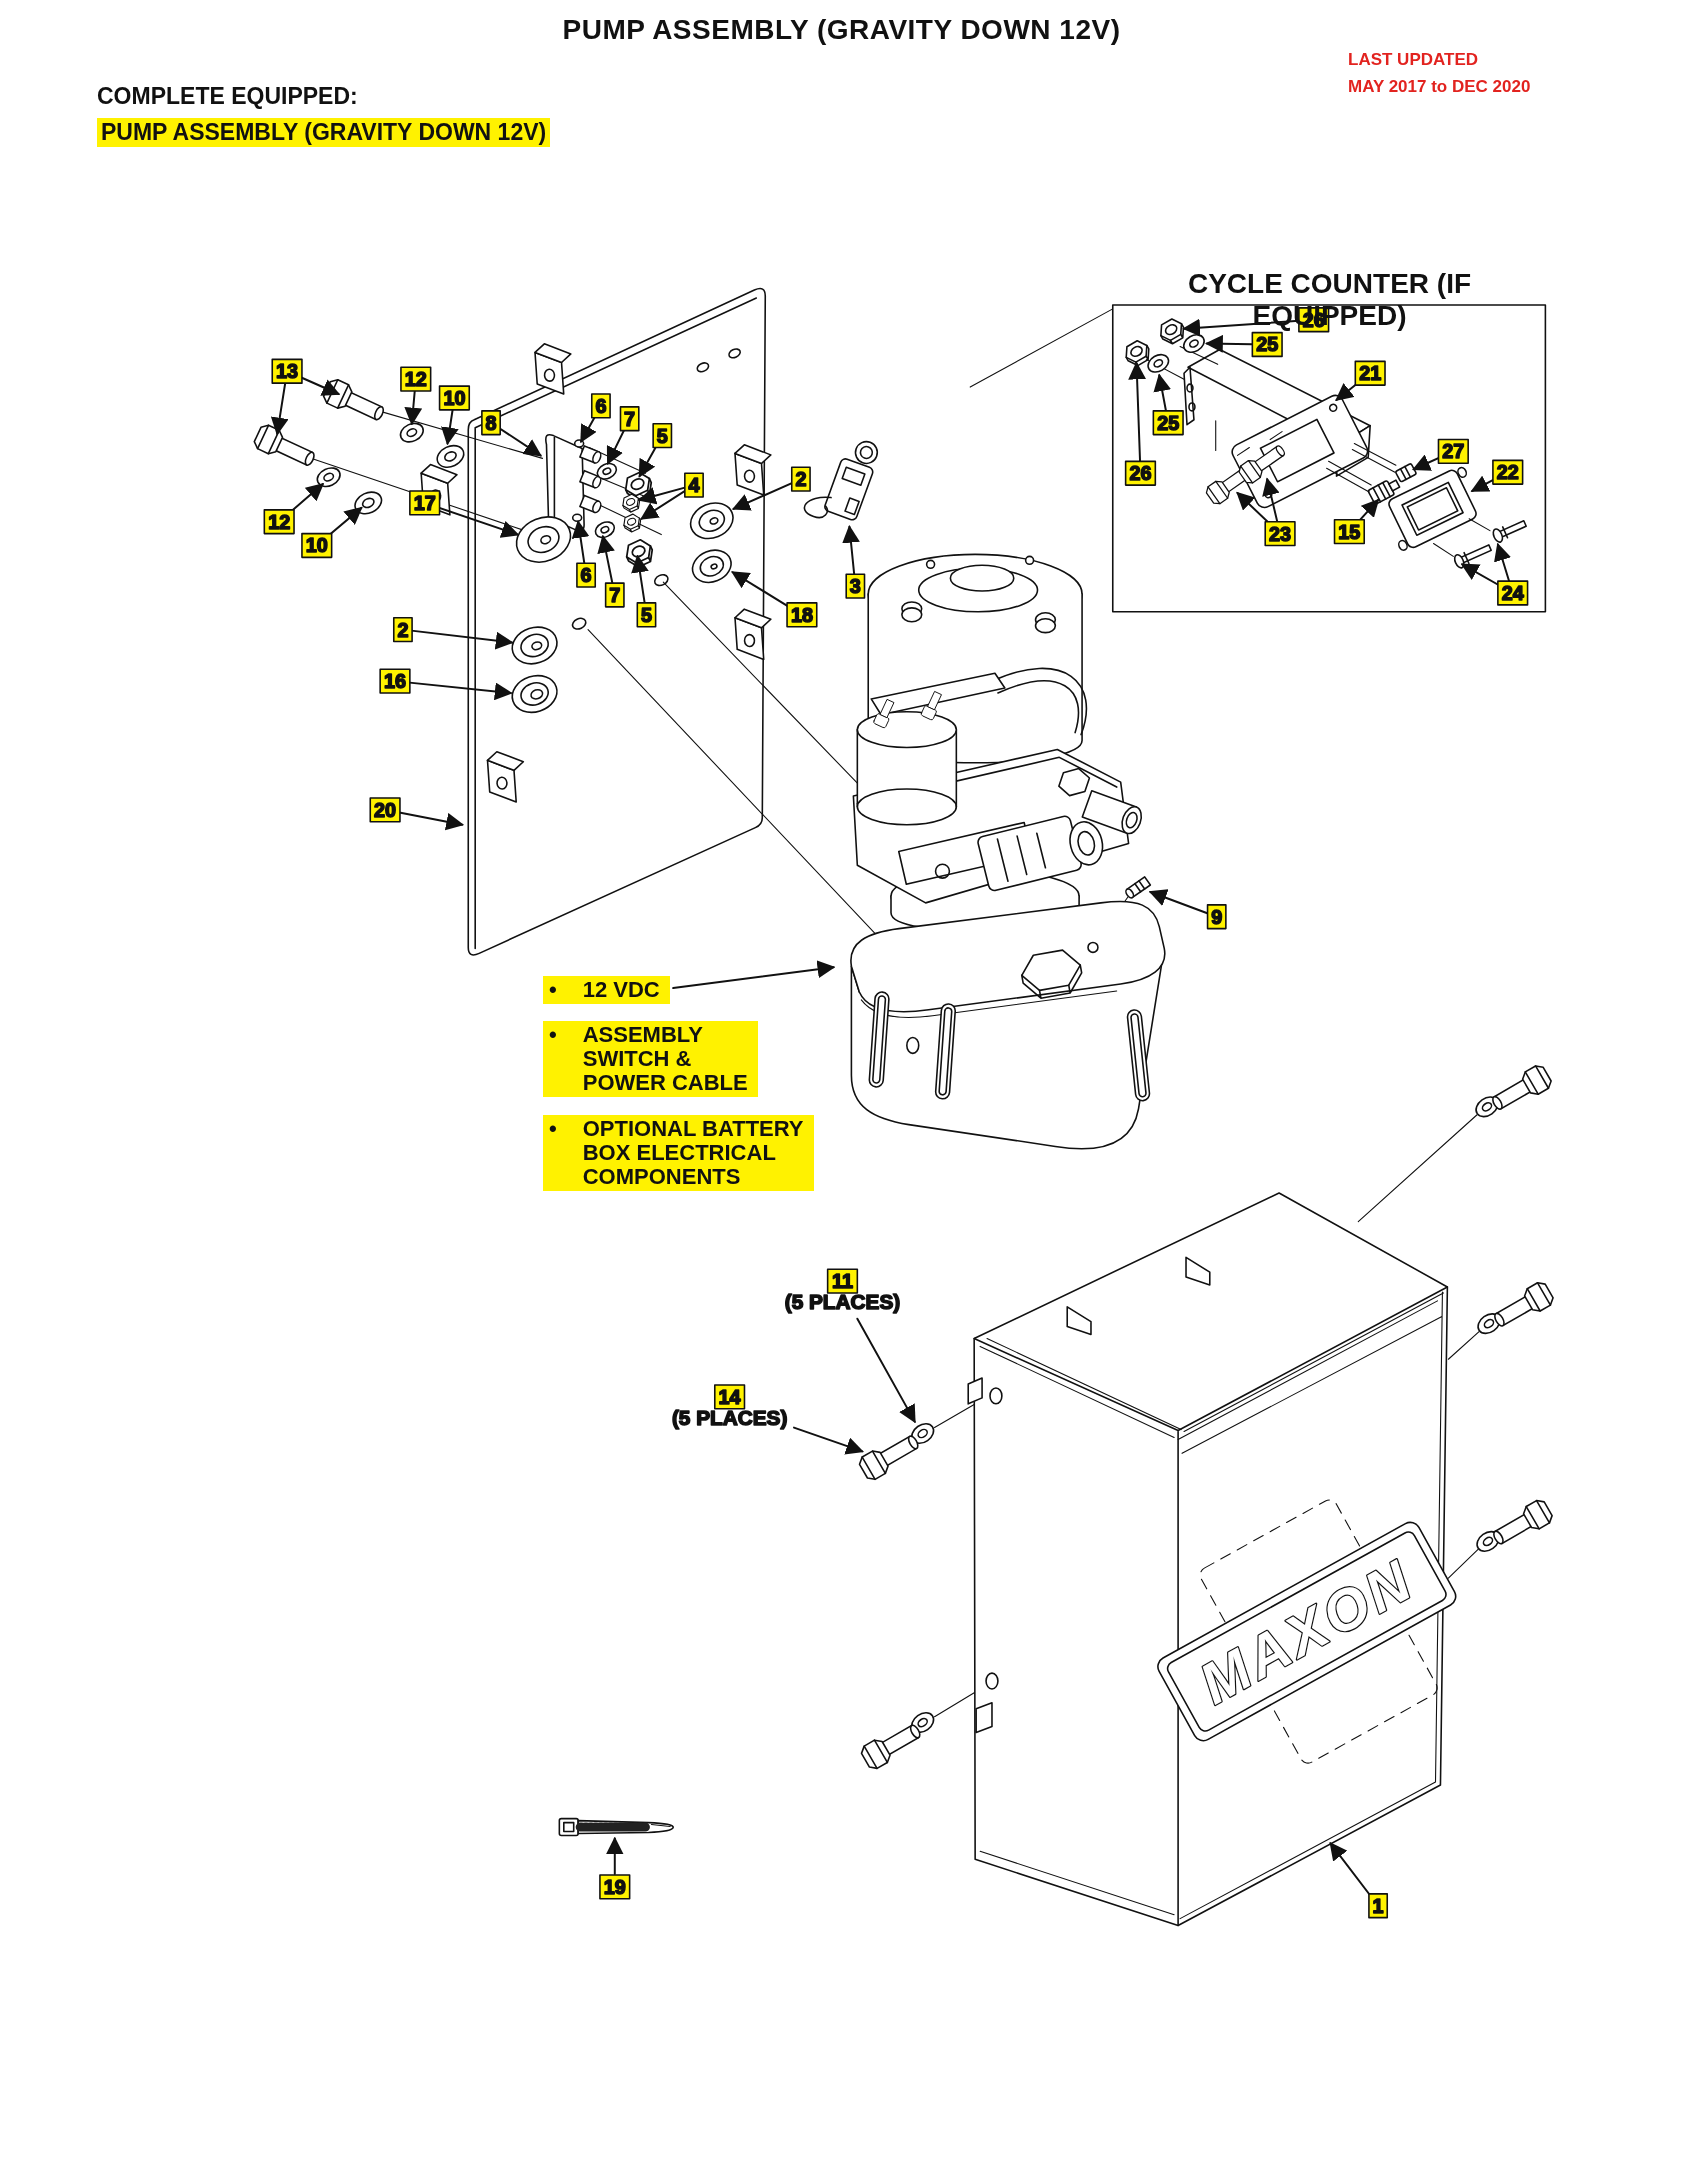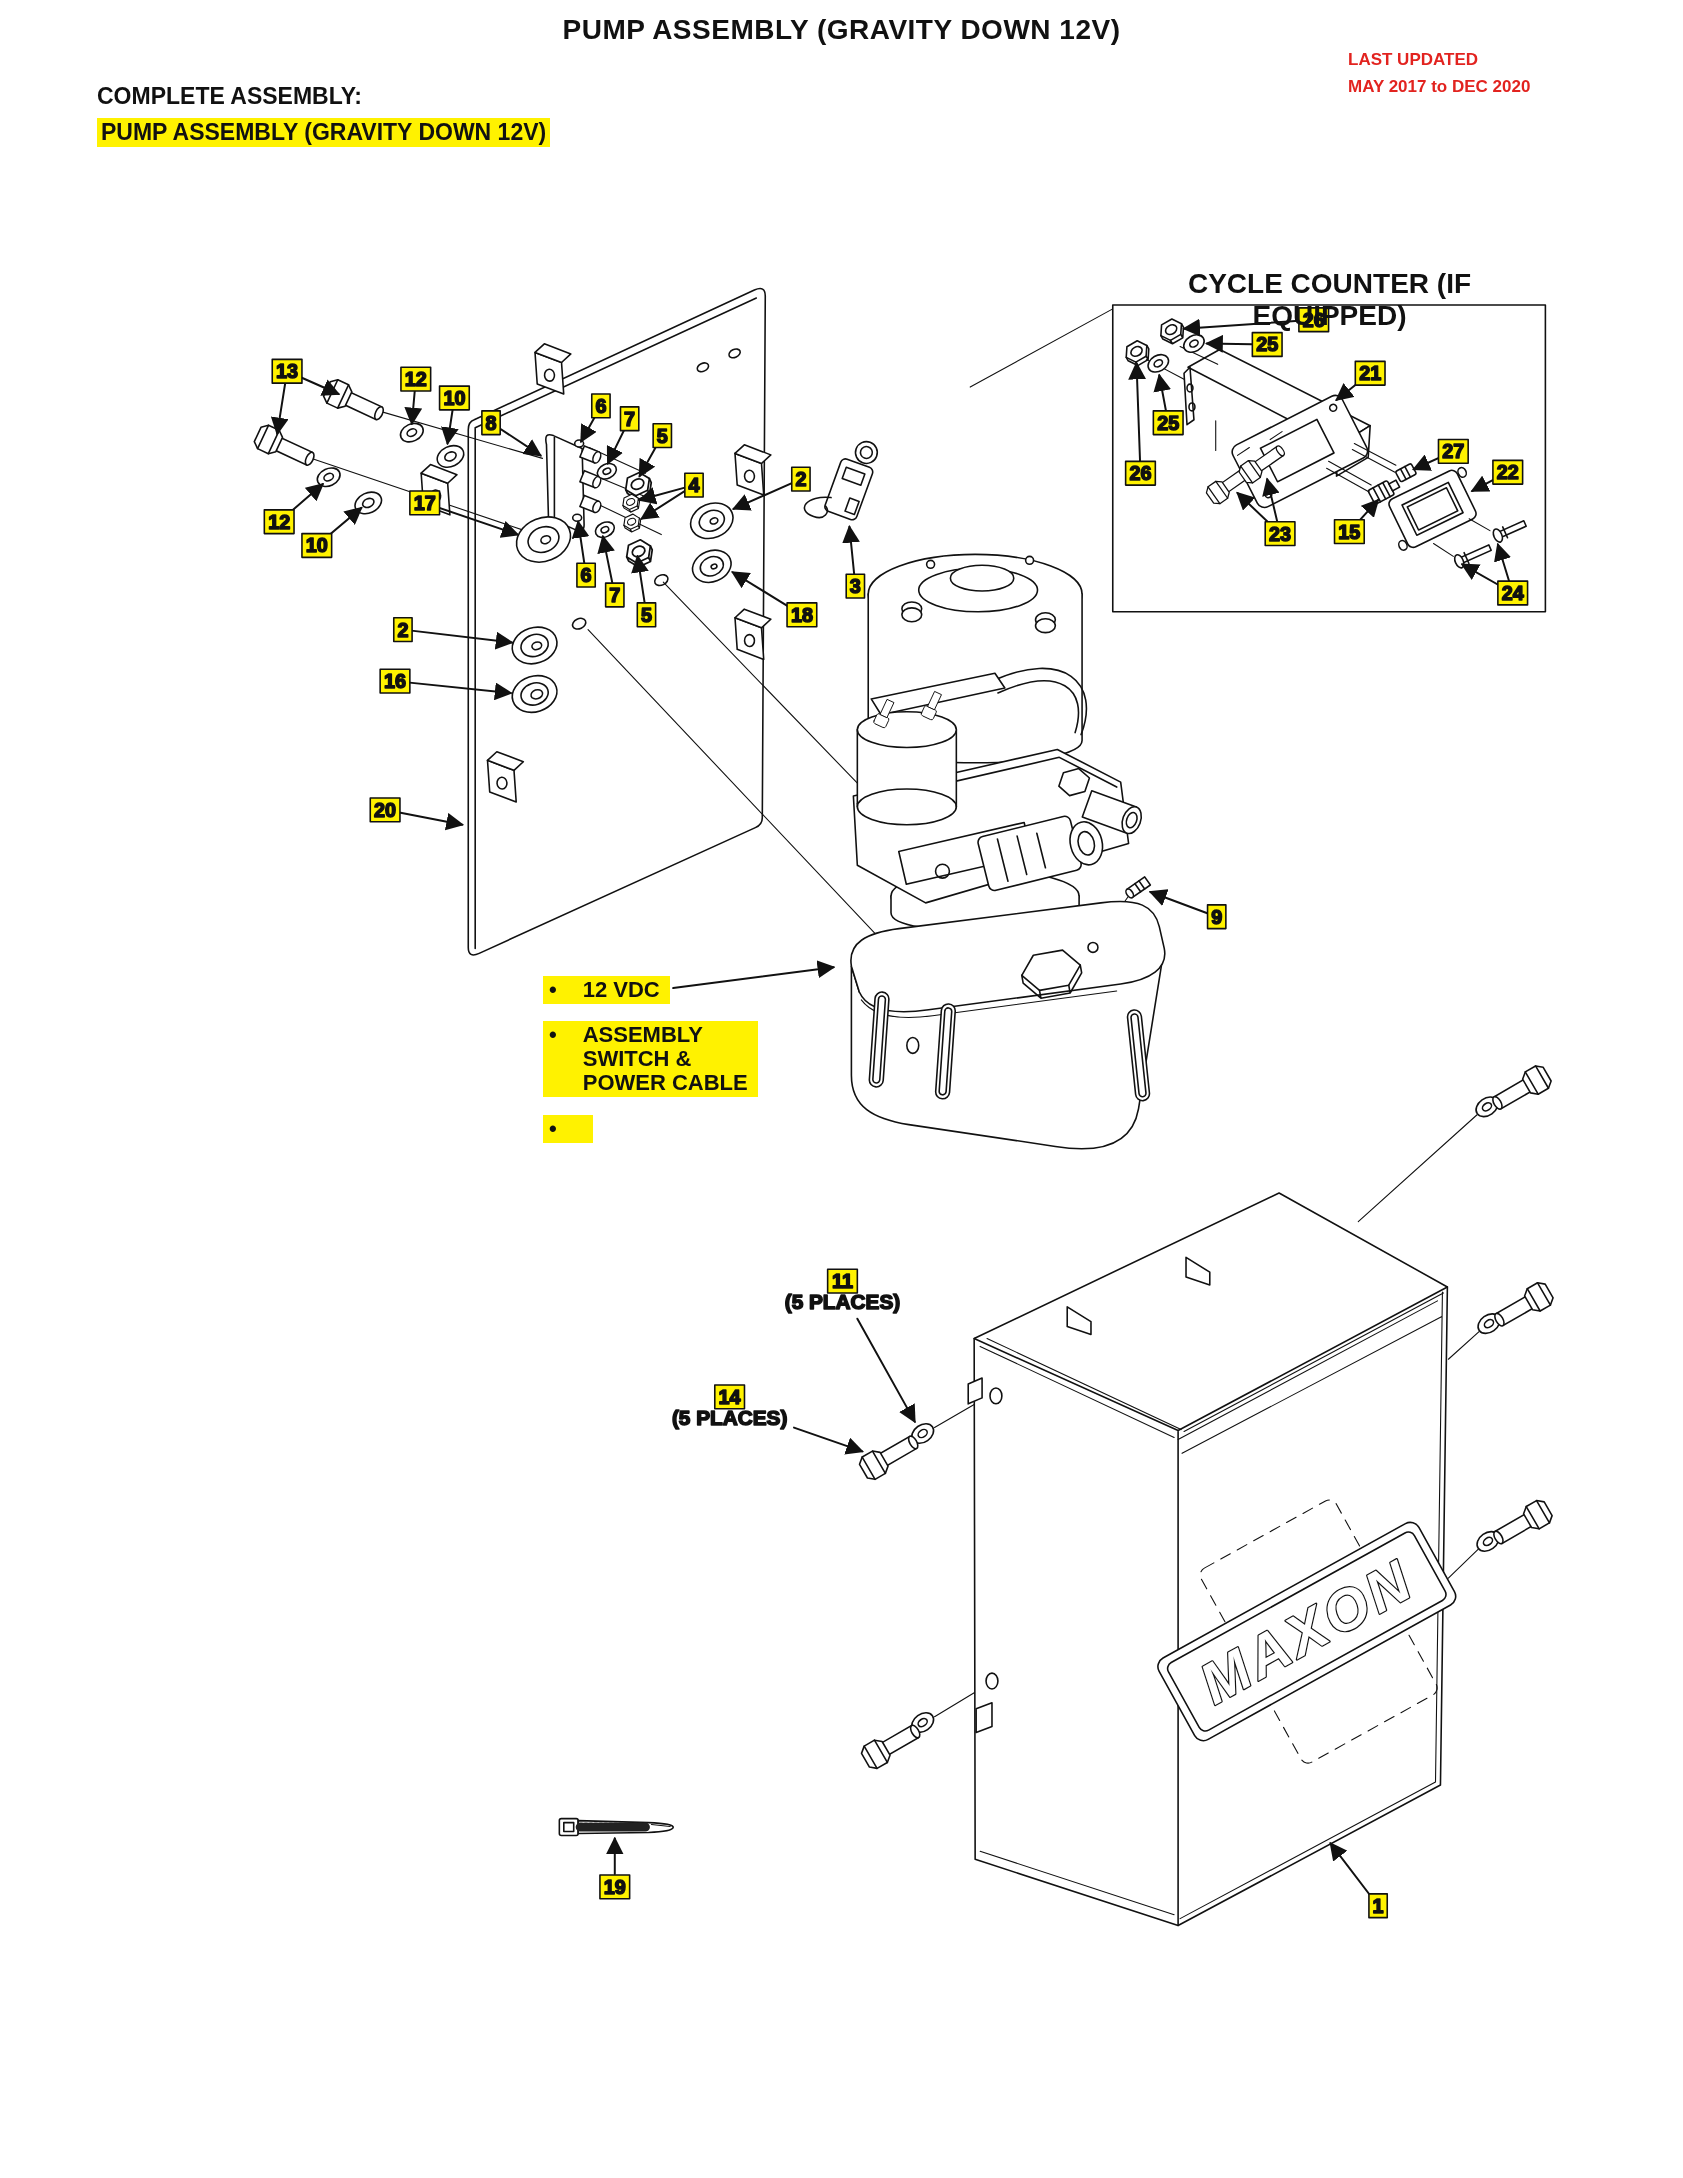--- a/index.html
+++ b/index.html
@@ -623,21 +623,21 @@
             <line x1="1528" y1="599" x2="1513" y2="550" class="leader" marker-end="url(#arrow)"></line>
             <line x1="1528" y1="599" x2="1477" y2="570" class="leader" marker-end="url(#arrow)"></line>
             <rect x="1513" y="587" width="30" height="24" class="hl-rect"></rect>
             <text x="1528" y="606" class="callout-text">24</text>
           </g>
         </g>
   </g>
 </svg>
 
 <div class="title">PUMP ASSEMBLY (GRAVITY DOWN 12V)</div>
-<div class="ca-label">COMPLETE ASSEMBLY:</div>
+<div class="ca-label">COMPLETE EQUIPPED:</div>
 <div class="ca-value">PUMP ASSEMBLY (GRAVITY DOWN 12V)</div>
 <div class="last-updated" id="last-updated">
       <div>LAST UPDATED</div>
       <div>MAY 2017 to DEC 2020</div>
     </div>
 <div class="cc-title">CYCLE COUNTER (IF EQUIPPED)</div>
 <div id="notes">
       <div class="note" style="top: 976px; left: 543px;">
         <span class="bullet">•</span>
         <div>
@@ -647,17 +647,22 @@
       <div class="note" style="top: 1021px; left: 543px;">
         <span class="bullet">•</span>
         <div>
           <div>ASSEMBLY</div>
           <div>SWITCH &amp;</div>
           <div>POWER CABLE</div>
         </div>
       </div>
       <div class="note" style="top: 1115px; left: 543px;">
         <span class="bullet">•</span>
+        <div>
+          <div>OPTIONAL BATTERY</div>
+          <div>BOX ELECTRICAL</div>
+          <div>COMPONENTS</div>
+        </div>
       </div>
     </div>
 
 </div>
 
 
 </body></html>

